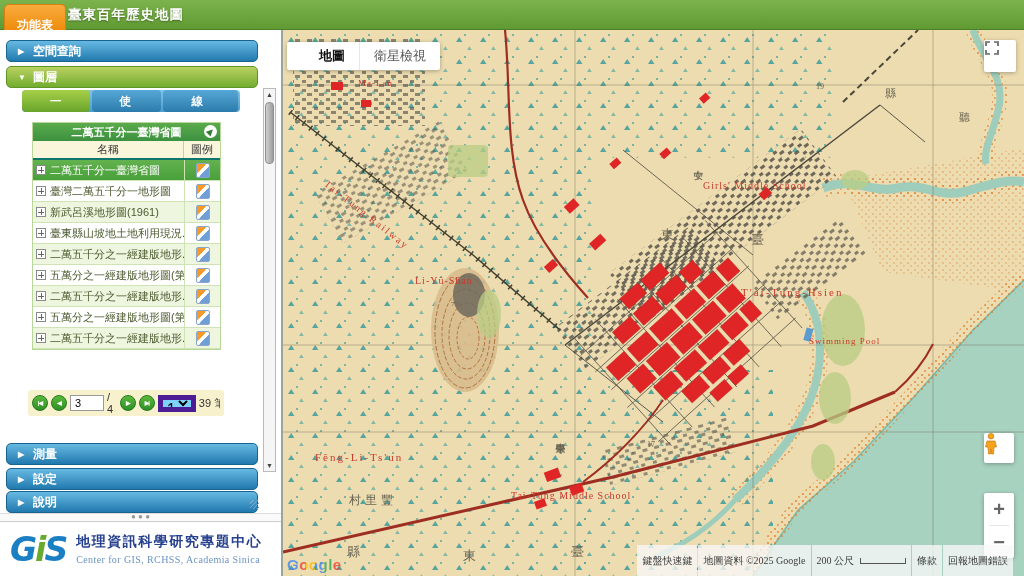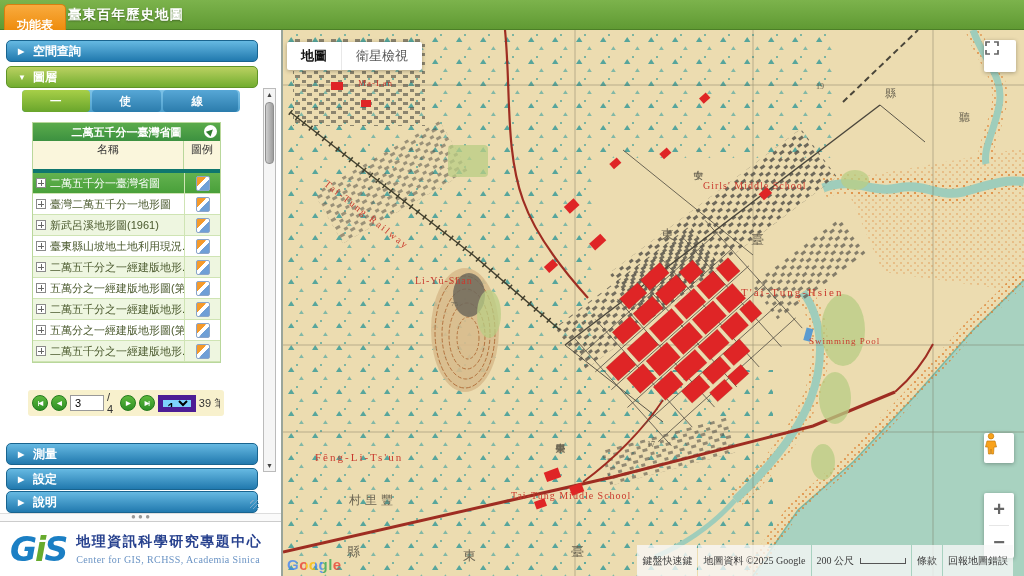--- a/index.html
+++ b/index.html
@@ -28,21 +28,21 @@
   .tab { height:22px; padding:0 28px; color:#fff; font-weight:bold; font-size:11.5px; line-height:22px;
     background:linear-gradient(#57a7d6,#2b7cac); border-radius:4px; margin-right:2px; cursor:pointer; }
   .tab.active { background:linear-gradient(#a7cf48,#69a52b); }
 
   .layer-table { position:absolute; left:32px; top:92px; width:189px; border:1px solid #b9d79b; background:#fff; }
   .lt-title { position:relative; height:18px; background:linear-gradient(#5bab4b,#3c9140);
     color:#fff; font-weight:bold; font-size:11px; line-height:18px; text-align:center; cursor:pointer; }
   .lt-collapse { position:absolute; right:3px; top:2px; width:13px; height:13px; border-radius:50%;
     background:#fff; color:#2f7d2f; font-size:8px; line-height:13px; text-align:center; cursor:pointer; }
   .lt-collapse span { display:inline-block; transform:rotate(-45deg); }
-  .lt-head { display:flex; height:32px; background:#faf6dc; border-bottom:4px solid #0f766e;
+  .lt-head { display:flex; height:19px; background:#faf6dc; border-bottom:2px solid #0f766e;
     font-size:11px; color:#333; line-height:17px; }
   .lt-head .c1 { flex:1; text-align:center; border-right:1px solid #b9d79b; }
   .lt-head .c2 { width:36px; text-align:center; }
   .row { display:flex; align-items:center; height:21px; border-bottom:1px solid #cfe4b4;
     font-size:11px; color:#4b5a2e; cursor:pointer; }
   .row:nth-child(odd) { background:#eef6e0; }
   .row.selected { background:linear-gradient(#63b24f,#49a03a); color:#fff; }
   .row .exp { width:10px; height:10px; margin:0 4px 0 3px; flex:none; border:1px solid #8a8a8a; background:
       linear-gradient(#666,#666) center/6px 1px no-repeat,
       linear-gradient(#666,#666) center/1px 6px no-repeat,#fff; cursor:pointer; }
@@ -85,21 +85,21 @@
   .logo-texts .en { font-family:"Liberation Serif",serif; font-size:10px; color:#6a93c4; letter-spacing:.4px; margin-top:3px; }
 
   
   .map { position:absolute; left:283px; top:30px; width:741px; height:546px; overflow:hidden; background:#ecdcb0; }
   .map svg { position:absolute; left:0; top:0; }
   .mlabel { position:absolute; color:#c93a2e; font-family:"Liberation Serif",serif; pointer-events:none; white-space:nowrap; }
   .mgray { color:#6b6553; }
   .vert { writing-mode:vertical-rl; text-orientation:upright; }
 
   .maptype { position:absolute; left:4px; top:12px; height:28px; display:flex; background:#fff;
-    border-radius:2px; box-shadow:0 1px 4px rgba(0,0,0,.3); font-size:13px; }
+    border-radius:2px; box-shadow:0 1px 4px rgba(0,0,0,.3); font-size:13px;padding-left:18px; }
   .maptype .mt { padding:0 14px; line-height:28px; cursor:pointer; color:#565656; }
   .maptype .mt.active { font-weight:bold; color:#111; border-right:1px solid #e8e8e8; }
 
   .fullscreen-btn { position:absolute; right:8px; top:10px; width:32px; height:32px; background:#fff;
     border-radius:2px; box-shadow:0 1px 4px rgba(0,0,0,.3); display:flex; align-items:center; justify-content:center; cursor:pointer; }
   .pegman-btn { position:absolute; right:10px; top:403px; width:30px; height:30px; background:#fff;
     border-radius:2px; box-shadow:0 1px 4px rgba(0,0,0,.3); display:flex; align-items:center; justify-content:center; cursor:grab; }
   .zoomctl { position:absolute; right:10px; top:463px; width:30px; height:65px; background:#fff;
     border-radius:2px; box-shadow:0 1px 4px rgba(0,0,0,.3); }
   .zoomctl .zb { height:32px; text-align:center; font-size:20px; color:#666; line-height:32px; cursor:pointer; font-weight:bold; }

